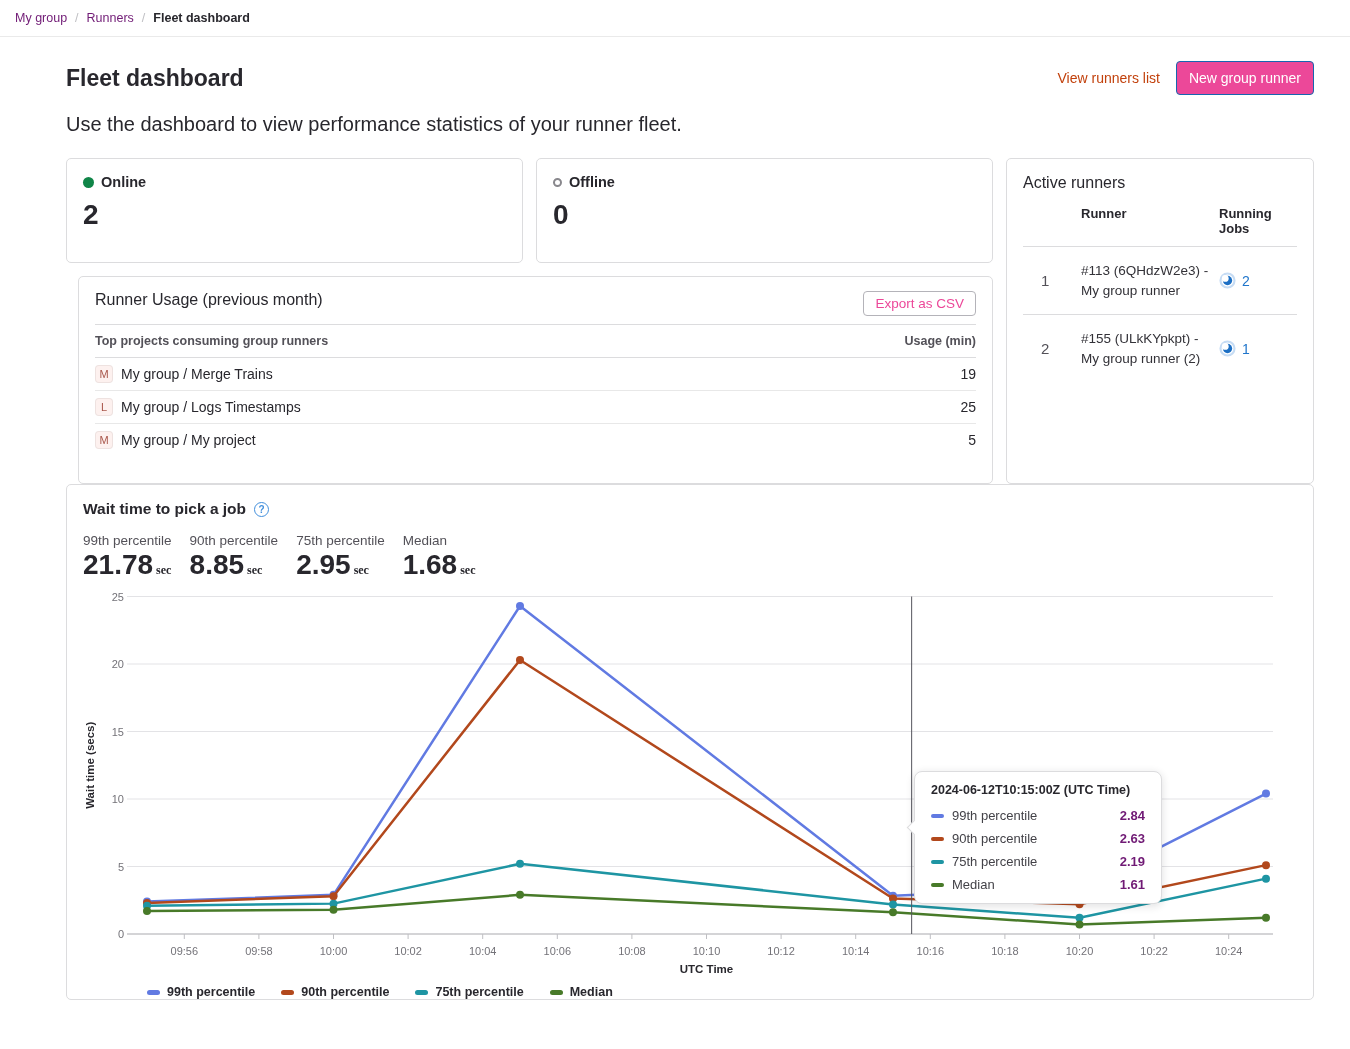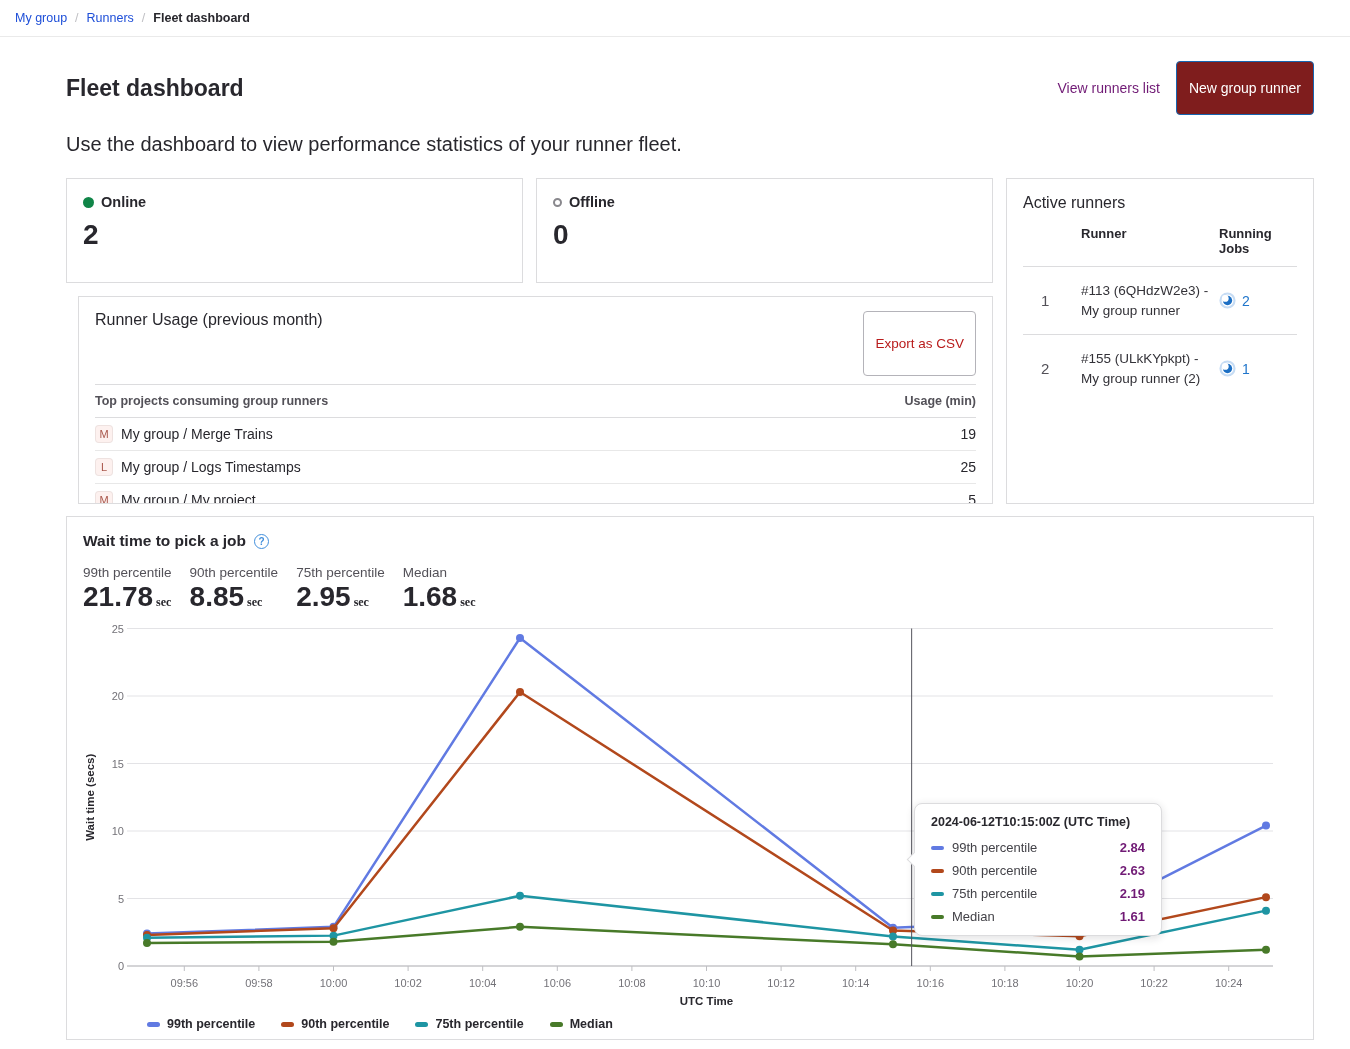--- a/index.html
+++ b/index.html
@@ -11,48 +11,48 @@
     overflow:hidden;
   }
   a { text-decoration:none; }
 
   
   .breadcrumb-bar {
     display:flex; align-items:center; gap:8px;
     padding:11px 15px; font-size:12.5px;
     border-bottom:1px solid #eaeaea;
   }
-  .crumb { color:#1d4ed8; cursor:pointer; }
+  .crumb { color:#701a75; cursor:pointer; }
   .crumb-sep { color:#bfbfc3; }
   .crumb-current { font-weight:700; color:#28272d; }
 
   
   .container { margin:0 36px 0 66px; }
   .page-header {
     display:flex; align-items:center; justify-content:space-between;
     margin-top:24px;
   }
   .page-title { font-size:23px; font-weight:700; margin:0; }
   .header-actions { display:flex; align-items:center; gap:16px; }
-  .link-btn { color:#701a75; font-size:14px; cursor:pointer; }
+  .link-btn { color:#c2410c; font-size:14px; cursor:pointer; }
   .primary-btn {
-    background:#7f1d1d; color:#fff; border:1px solid #1665b0;
-    font-size:14px; font-weight:400; padding:18px 12px; border-radius:4px;
+    background:#ec4899; color:#fff; border:1px solid #1665b0;
+    font-size:14px; font-weight:400; padding:8px 12px; border-radius:4px;
     cursor:pointer; font-family:inherit;
   }
   .page-desc { font-size:20px; margin:18px 0 22px; }
 
   
   .cards-grid {
     display:grid;
     grid-template-columns:1fr 1fr 308px;
     grid-template-rows:105px 208px;
     gap:13px;
   }
-  .card { border:1px solid #dcdcde; border-radius:0; background:#fff; }
+  .card { border:1px solid #dcdcde; border-radius:5px; background:#fff; }
   .stat-card { padding:15px 16px; overflow:hidden; }
   .stat-label { display:flex; align-items:center; gap:7px; font-size:14.5px; font-weight:700; }
   .dot { width:11px; height:11px; border-radius:50%; display:inline-block; }
   .dot-online { background:#108548; }
   .dot-offline { background:#fff; border:2px solid #89888d; width:9px; height:9px; }
   .stat-value { font-size:28px; font-weight:700; margin-top:9px; }
 
   
   .active-runners { grid-column:3; grid-row:1 / 3; padding:15px 16px; overflow:hidden; }
   .panel-title { font-size:16px; font-weight:400; margin:0 0 2px; }
@@ -66,42 +66,42 @@
   .ar-table td { border-top:1px solid #dcdcde; padding:14px 0; vertical-align:middle; }
   .ar-index { font-size:15px; color:#535158; padding-left:18px !important; }
   .ar-name { font-size:13.5px; color:#333238; line-height:1.45; padding-right:10px !important; }
   .jobs-cell { display:flex; align-items:center; gap:6px; }
   .jobs-count { color:#1f75cb; font-size:14px; cursor:pointer; }
 
   
   .usage-card { grid-column:1 / 3; grid-row:2; padding:14px 16px; overflow:hidden;margin-left:12px; }
   .usage-head { display:flex; align-items:flex-start; justify-content:space-between; }
   .secondary-btn {
-    background:#fff; border:1px solid #b4b3b9; color:#b91c1c;
-    font-size:13.5px; padding:24px 11px; border-radius:4px; cursor:pointer;
+    background:#fff; border:1px solid #b4b3b9; color:#ec4899;
+    font-size:13.5px; padding:4px 11px; border-radius:4px; cursor:pointer;
     font-family:inherit;
   }
   .usage-tables { display:flex; gap:44px; margin-top:8px; }
   .u-table { flex:1; width:100%; border-collapse:collapse; }
   .u-table th {
     font-size:12.5px; font-weight:700; color:#535158; text-align:left;
     padding:9px 0; border-top:1px solid #dcdcde; border-bottom:1px solid #dcdcde;
   }
   .u-table th.num, .u-table td.num { text-align:right; width:90px; }
   .u-table td { font-size:14px; padding:7px 0; border-bottom:1px solid #e8e8e8; }
   .u-table tr.no-border td { border-bottom:none; }
   .name-cell { display:flex; align-items:center; gap:8px; }
   .avatar {
     width:18px; height:18px; border-radius:4px; background:#fdf1ef; color:#a8564a;
     font-size:11px; display:inline-flex; align-items:center; justify-content:center;
     border:1px solid rgba(0,0,0,.06); flex:0 0 auto;
   }
 
   
-  .chart-card { margin-top:12px; padding:15px 16px 8px; }
+  .chart-card { padding:15px 16px 0; }
   .chart-title-row { display:flex; align-items:center; gap:8px; }
   .chart-title { font-size:15.5px; font-weight:700; margin:0; }
   .help-icon {
     width:15px; height:15px; border-radius:50%;
     border:1.5px solid #428fdc; color:#428fdc;
     font-size:10px; font-weight:700;
     display:inline-flex; align-items:center; justify-content:center;
     cursor:pointer;
   }
   .stats-row { display:flex; gap:18px; margin-top:15px; }

